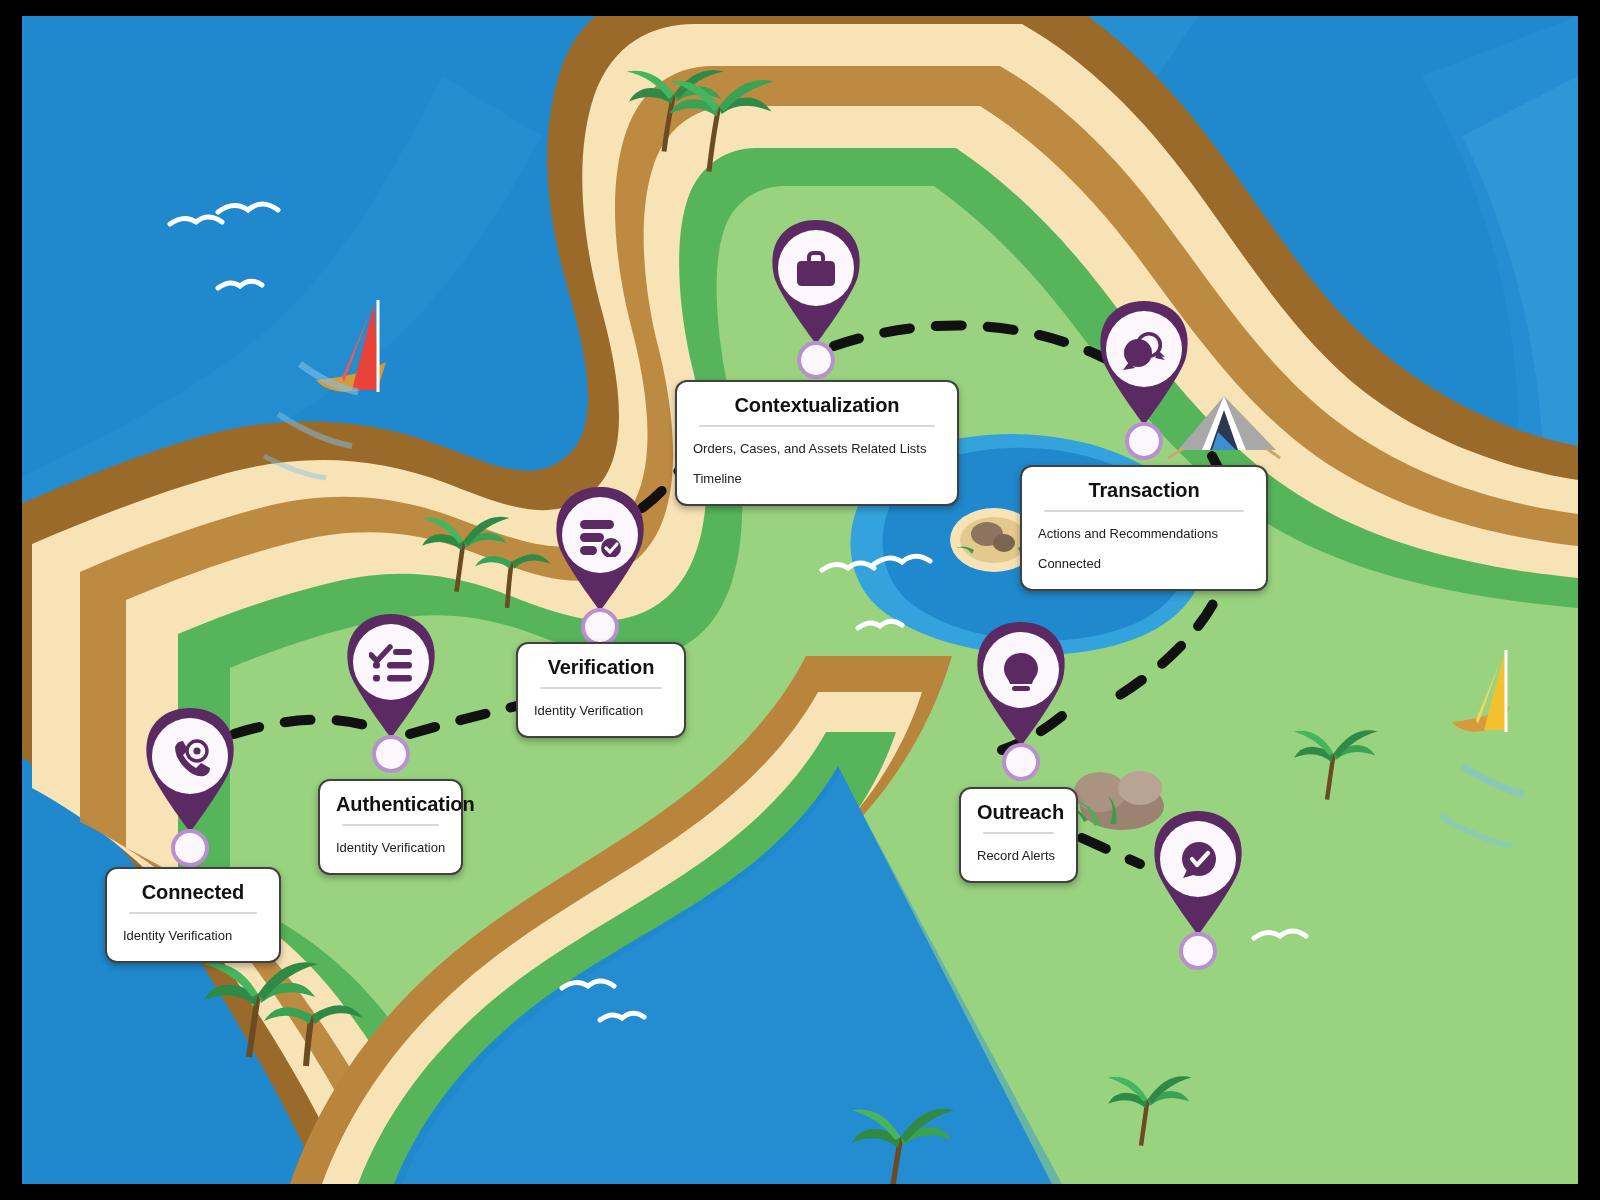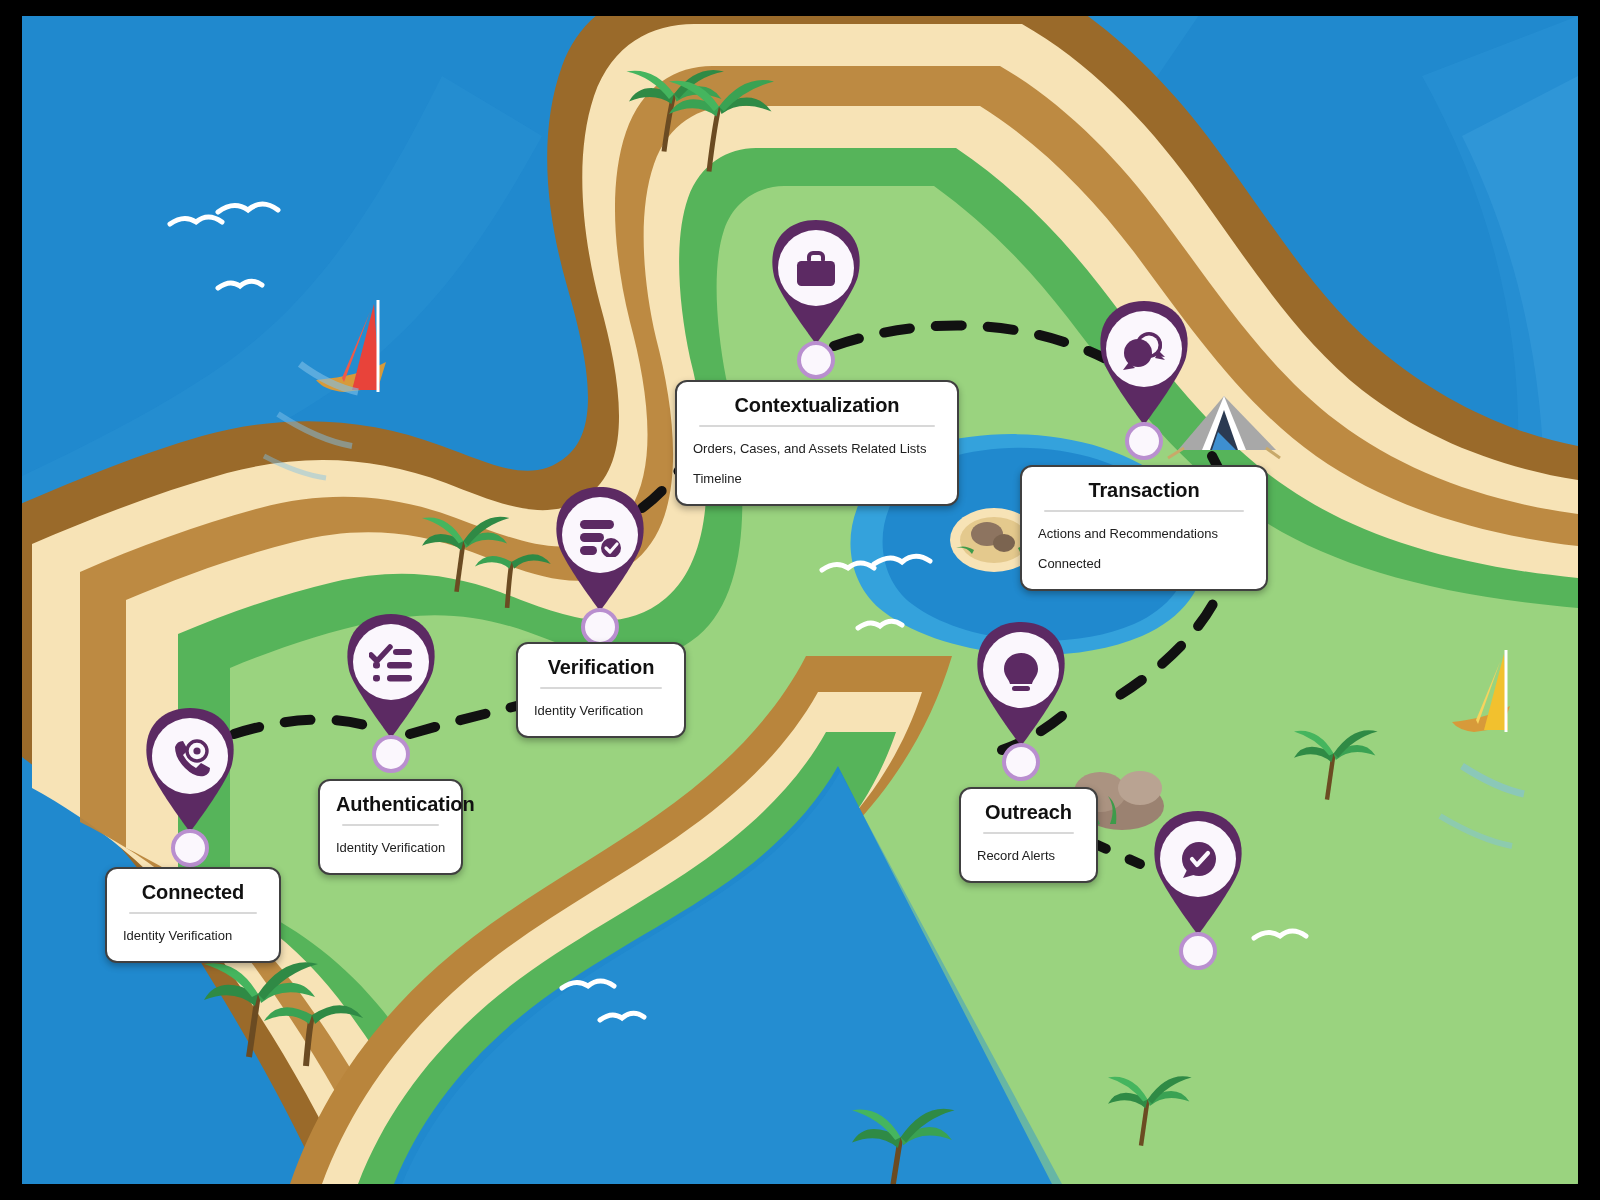--- a/index.html
+++ b/index.html
@@ -461,21 +461,21 @@
       <div class="sub">Timeline</div>
     </div>
 
     <div class="card" style="left:998px;top:449px;width:248px;">
       <div class="ttl">Transaction</div>
       <div class="rule"></div>
       <div class="sub">Actions and Recommendations</div>
       <div class="sub">Connected</div>
     </div>
 
-    <div class="card" style="left:937px;top:771px;width:139px;">
+    <div class="card" style="left:937px;top:771px;width:119px;">
       <div class="ttl">Outreach</div>
       <div class="rule"></div>
       <div class="sub">Record Alerts</div>
     </div>
 
 
   </div>
 </div>
 
 </body></html>

